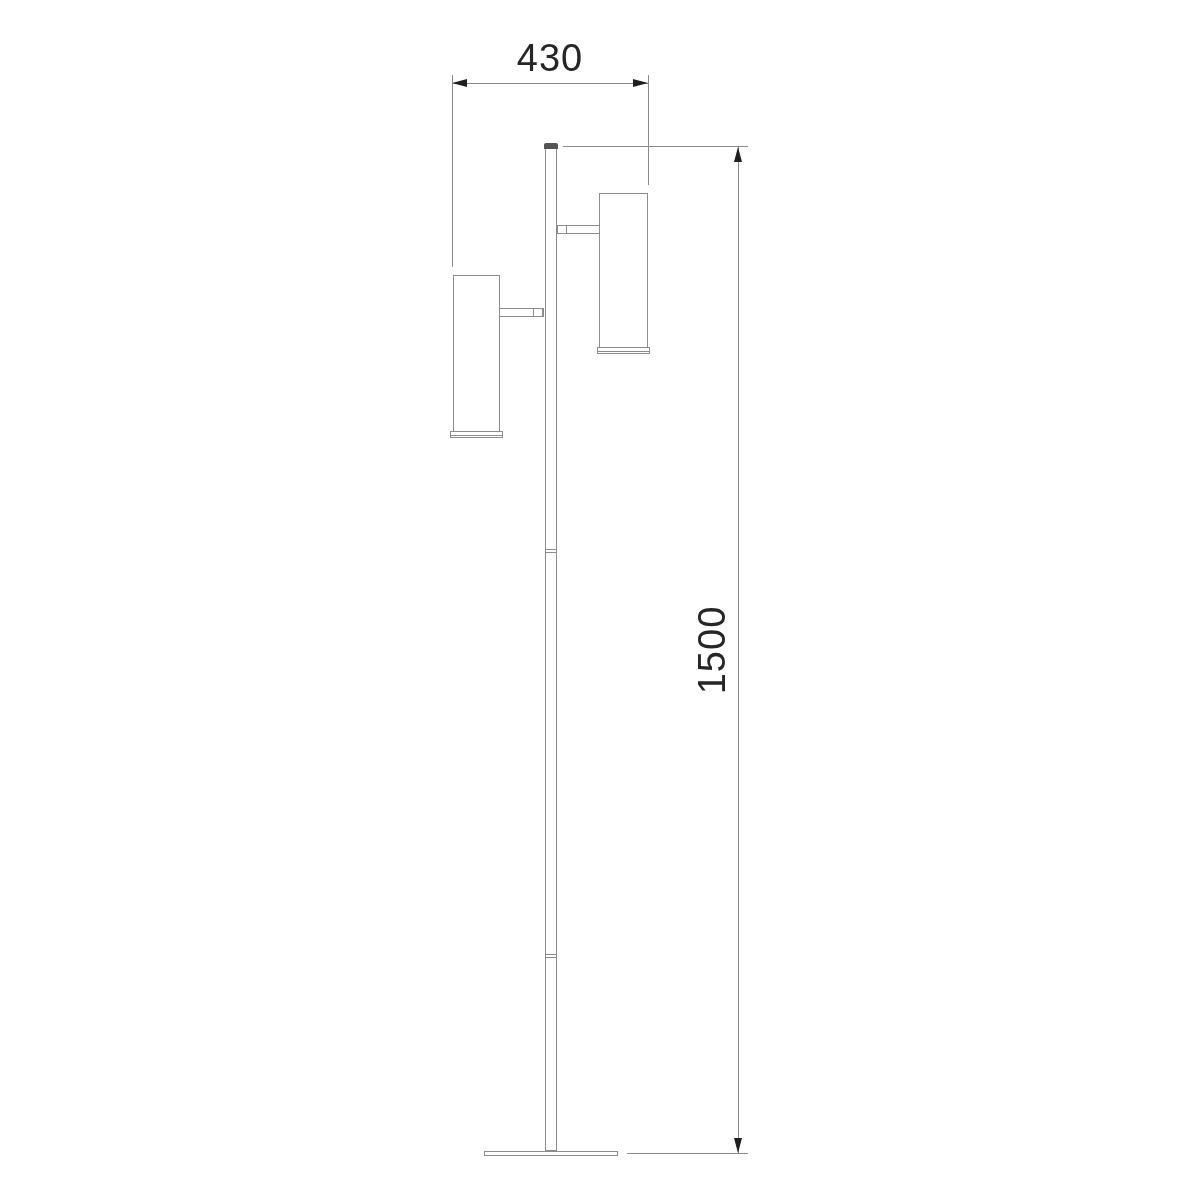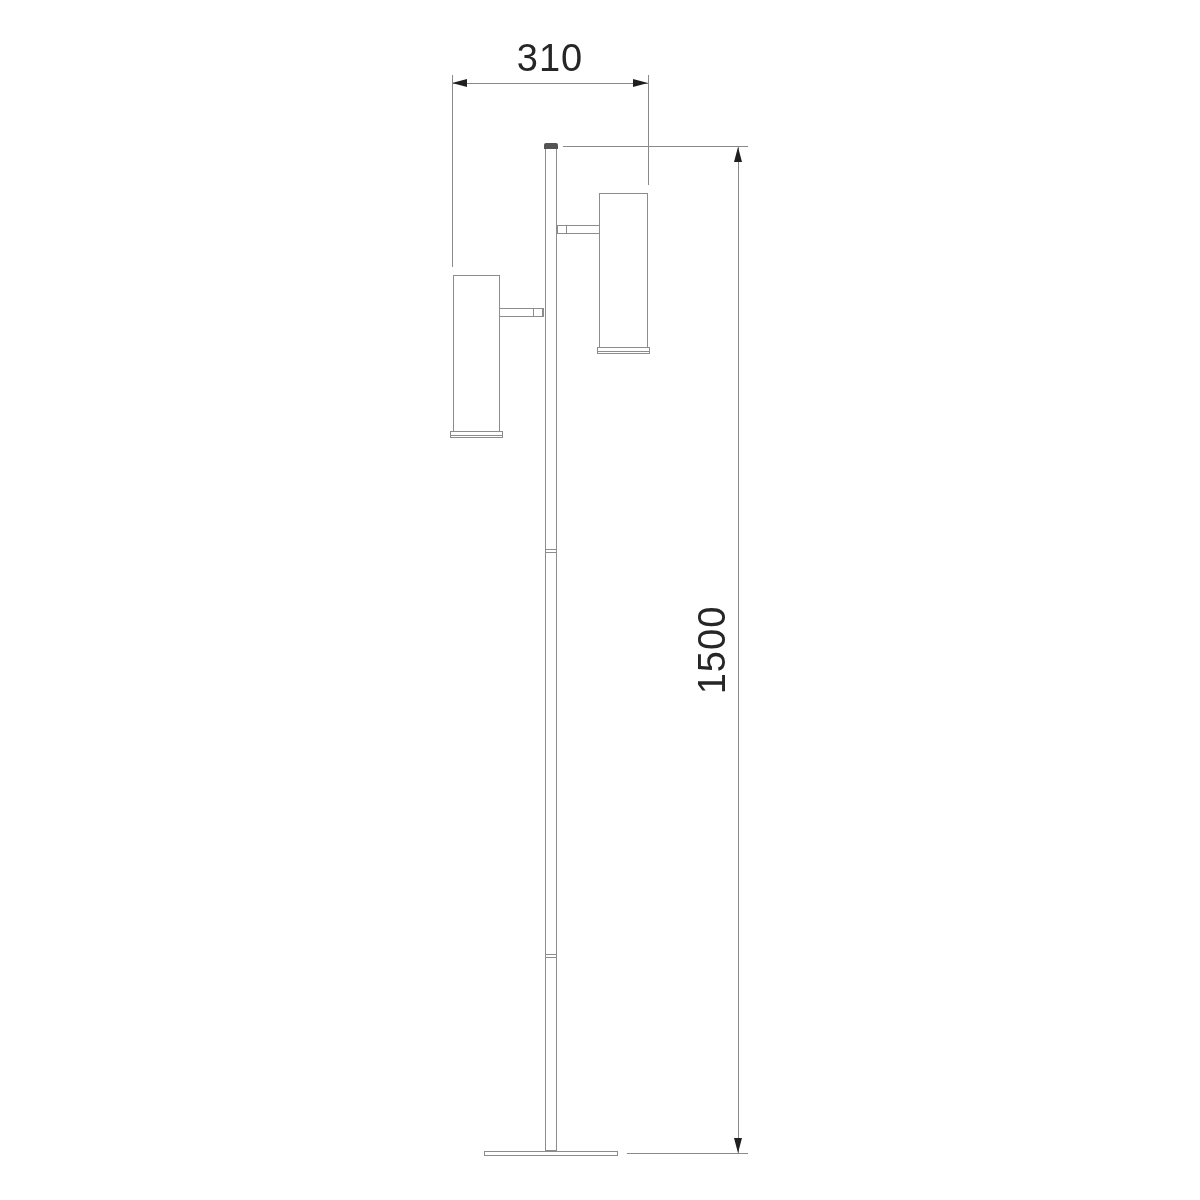--- a/index.html
+++ b/index.html
@@ -44,21 +44,21 @@
   
   .cap{background:var(--cap);border-radius:2px 2px 0 0;}
   
   .joint{border-top:1px solid var(--outline);border-bottom:1px solid var(--outline);background:var(--bg);}
 </style>
 </head>
 <body>
 
 <div class="canvas">
 
-  <div class="abs dim-label" style="left:550px;top:58px;">310</div>
+  <div class="abs dim-label" style="left:550px;top:58px;">430</div>
 
   <div class="abs hline" style="left:452px;top:83px;width:196px;"></div>
   <div class="abs arrow left" style="left:452px;top:79px;"></div>
   <div class="abs arrow right" style="left:633px;top:79px;"></div>
 
   <div class="abs vline" style="left:452px;top:75px;height:192px;"></div>
   <div class="abs vline" style="left:648px;top:75px;height:110px;"></div>
 
   <div class="abs hline" style="left:563px;top:146px;width:185px;"></div>
   <div class="abs hline" style="left:627px;top:1153px;width:121px;"></div>

